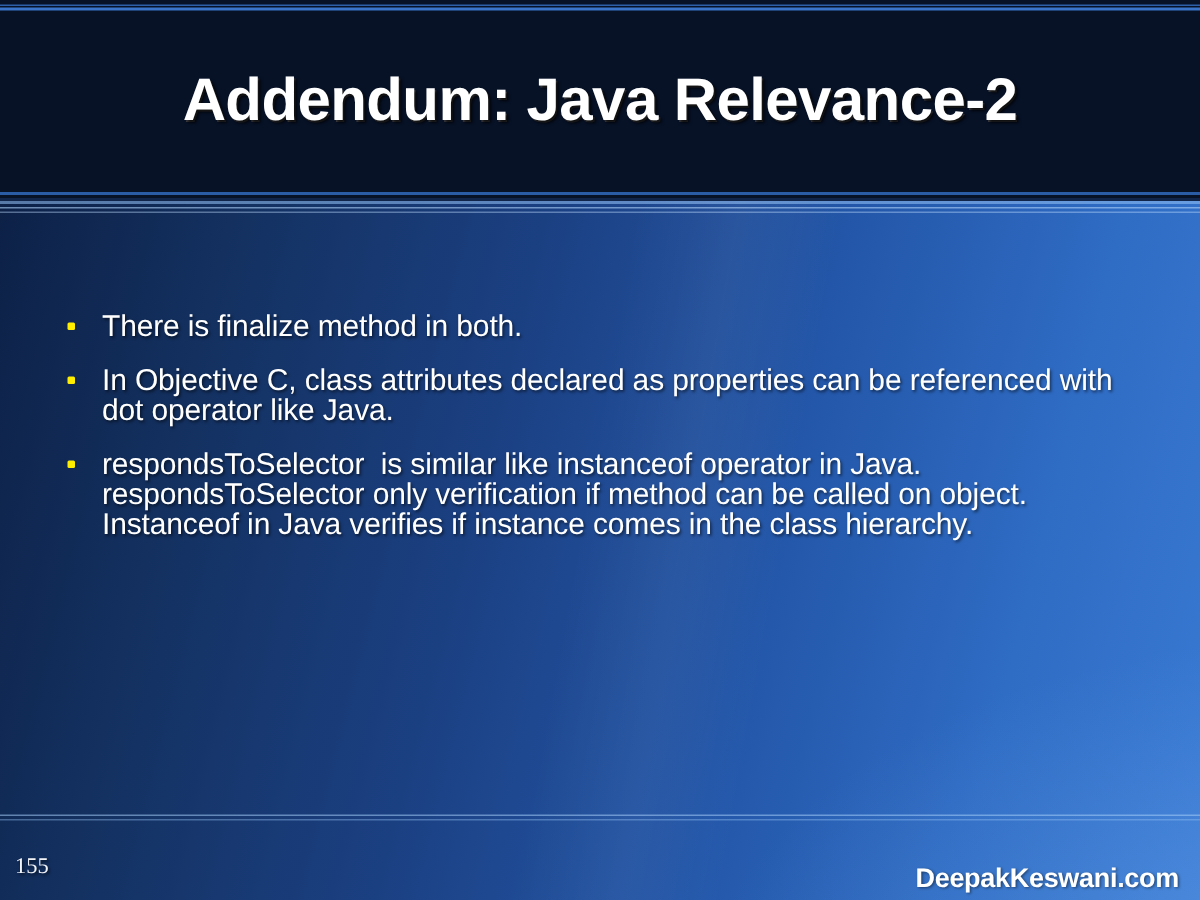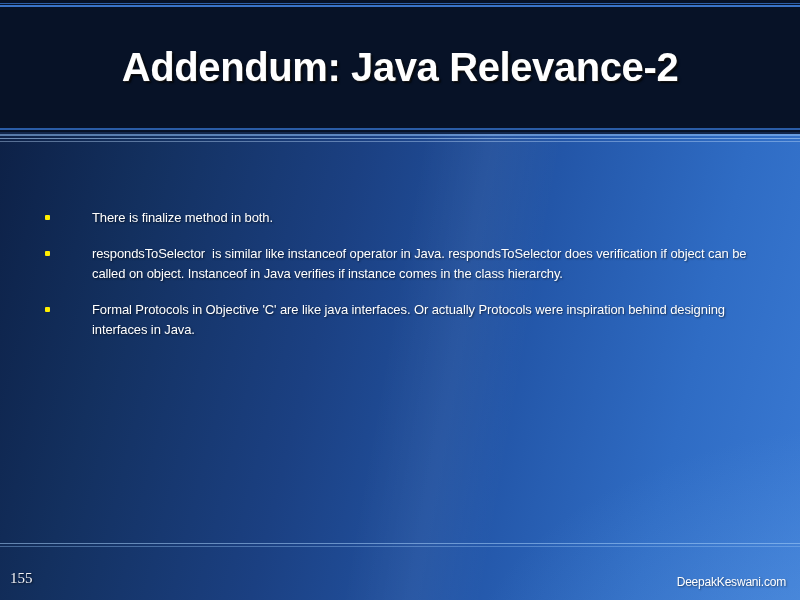--- a/index.html
+++ b/index.html
@@ -150,26 +150,25 @@
     display: block;
     width: 5px;
     height: 5px;
     margin-left: 7px;
     background: #ffee00;
     border-radius: 1px;
   }
   .bullet-text {
     flex: 1 1 auto;
     color: #ffffff;
-    font-size: 13px;
+    font-size: 20px;
     line-height: 20px;
     text-shadow: 1px 1px 2px rgba(0,0,0,0.55);
     letter-spacing: -0.1px;
     white-space: pre-wrap;
-    margin-left: 24px;
   }
 
   
   .footer-divider-a {
     position: absolute;
     left: 0;
     top: 409px;
     width: 800px;
     height: 1px;
     background: rgba(165,205,248,0.55);
@@ -189,23 +188,24 @@
     color: #f2f3f7;
     font-family: "Liberation Serif", serif;
     font-size: 15px;
     text-shadow: 1px 1px 2px rgba(0,0,0,0.6);
   }
   .site-credit {
     position: absolute;
     right: 14px;
     top: 441px;
     color: #ffffff;
-    font-size: 12px;
+    font-size: 18px;
     letter-spacing: -0.2px;
     text-shadow: 1px 1px 2px rgba(0,0,0,0.45);
+    font-weight: bold;
   }
 </style>
 </head>
 <body>
 
 <div class="slide">
 
   <div class="title-bar">
     <div class="title-bar-rule-top"></div>
     <div class="title-bar-rule-top2"></div>
@@ -222,36 +222,36 @@
 
     <div class="content">
 
       <div class="bullet-row">
         <span class="bullet-marker">
             <span class="bullet-dot"></span>
           </span>
         <span class="bullet-text">There is finalize method in both.</span>
       </div>
 
-
-
-
       <div class="bullet-row">
         <span class="bullet-marker">
             <span class="bullet-dot"></span>
           </span>
-        <span class="bullet-text">respondsToSelector  is similar like instanceof operator in Java. respondsToSelector does verification if object can be called on object. Instanceof in Java verifies if instance comes in the class hierarchy.</span>
+        <span class="bullet-text">In Objective C, class attributes declared as properties can be referenced with dot operator like Java.</span>
       </div>
+
+
 
       <div class="bullet-row">
         <span class="bullet-marker">
             <span class="bullet-dot"></span>
           </span>
-        <span class="bullet-text">Formal Protocols in Objective 'C' are like java interfaces. Or actually Protocols were inspiration behind designing interfaces in Java.</span>
+        <span class="bullet-text">respondsToSelector  is similar like instanceof operator in Java. respondsToSelector only verification if method can be called on object. Instanceof in Java verifies if instance comes in the class hierarchy.</span>
       </div>
+
 
     </div>
 
     <div class="footer-divider-a"></div>
     <div class="footer-divider-b"></div>
 
     <div class="page-number">155</div>
     <div class="site-credit">DeepakKeswani.com</div>
   </div>
 

